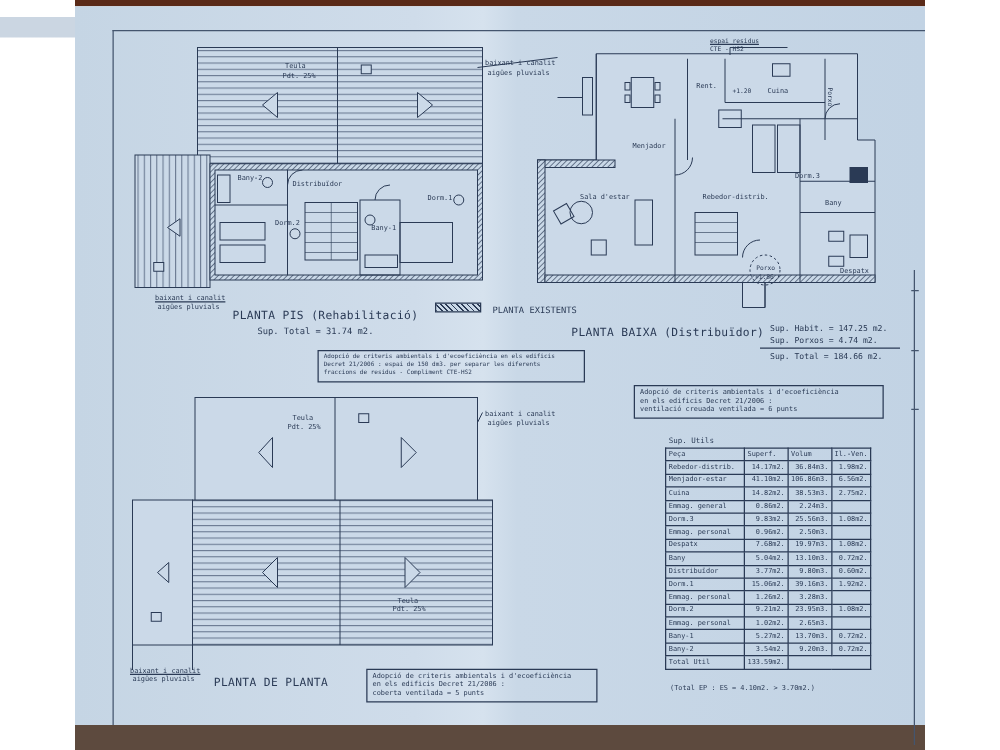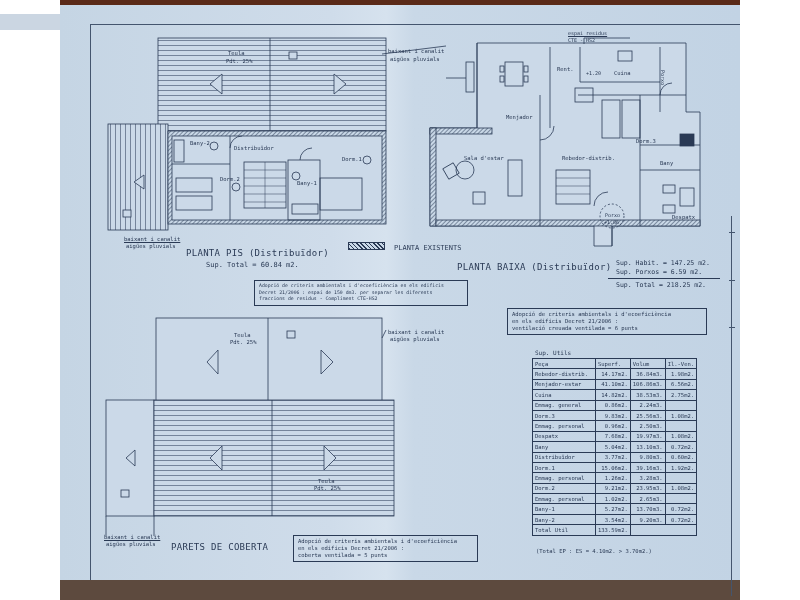--- a/index.html
+++ b/index.html
@@ -177,22 +177,22 @@
 <span class="lbl" style="left:226px;top:58px;font-size:5.5px">Pdt. 25%</span>
 <span class="lbl" style="left:388px;top:48px;font-size:5.5px">baixant i canalit</span>
 <span class="lbl" style="left:390px;top:56px;font-size:5.5px">aigües pluvials</span>
 <span class="lbl" style="left:124px;top:236px;font-size:5.5px;text-decoration:underline">baixant i canalit</span>
 <span class="lbl" style="left:126px;top:243px;font-size:5.5px">aigües pluvials</span>
 <span class="lbl" style="left:190px;top:140px;font-size:5.5px">Bany-2</span>
 <span class="lbl" style="left:234px;top:145px;font-size:5.5px">Distribuïdor</span>
 <span class="lbl" style="left:220px;top:176px;font-size:5.5px">Dorm.2</span>
 <span class="lbl" style="left:297px;top:180px;font-size:5.5px">Bany-1</span>
 <span class="lbl" style="left:342px;top:156px;font-size:5.5px">Dorm.1</span>
-<span class="ttl" style="left:186px;top:248px">PLANTA PIS (Distribuïdor)</span>
-<span class="lbl" style="left:206px;top:261px">Sup. Total = 60.84 m2.</span>
+<span class="ttl" style="left:186px;top:248px">PLANTA PIS (Rehabilitació)</span>
+<span class="lbl" style="left:206px;top:261px">Sup. Total = 31.74 m2.</span>
 <div class="legend-swatch"></div>
 <span class="lbl" style="left:394px;top:244px">PLANTA EXISTENTS</span>
 <div class="box" style="left:254px;top:280px;width:214px;font-size:4.8px;line-height:6.5px">
   <span class="boxline">Adopció de criteris ambientals i d'ecoeficiència en els edificis</span>
   <span class="boxline">Decret 21/2006 : espai de 150 dm3. per separar les diferents</span>
   <span class="boxline">fraccions de residus - Compliment CTE-HS2</span>
 </div>
 
 <span class="lbl" style="left:568px;top:30px;font-size:5px;text-decoration:underline">espai residus</span>
 <span class="lbl" style="left:568px;top:37px;font-size:5px">CTE - HS2</span>
@@ -203,23 +203,23 @@
 <span class="lbl" style="left:666px;top:70px;font-size:5px;transform:rotate(90deg);transform-origin:left top">Porxo</span>
 <span class="lbl" style="left:636px;top:138px;font-size:5.5px">Dorm.3</span>
 <span class="lbl" style="left:464px;top:155px;font-size:5.5px">Sala d'estar</span>
 <span class="lbl" style="left:562px;top:155px;font-size:5.5px">Rebedor-distrib.</span>
 <span class="lbl" style="left:660px;top:160px;font-size:5.5px">Bany</span>
 <span class="lbl" style="left:605px;top:212px;font-size:5px">Porxo</span>
 <span class="lbl" style="left:604px;top:219px;font-size:5px">+1.86</span>
 <span class="lbl" style="left:672px;top:214px;font-size:5.5px">Despatx</span>
 <span class="ttl" style="left:457px;top:262px">PLANTA BAIXA (Distribuïdor)</span>
 <span class="lbl" style="left:616px;top:259px;font-size:6.5px">Sup. Habit. = 147.25 m2.</span>
-<span class="lbl" style="left:616px;top:268px;font-size:6.5px">Sup. Porxos = 6.59 m2.</span>
+<span class="lbl" style="left:616px;top:268px;font-size:6.5px">Sup. Porxos = 4.74 m2.</span>
 <div style="position:absolute;left:608px;top:278px;width:112px;border-top:1px solid #2a3a55"></div>
-<span class="lbl" style="left:616px;top:281px;font-size:6.5px">Sup. Total = 218.25 m2.</span>
+<span class="lbl" style="left:616px;top:281px;font-size:6.5px">Sup. Total = 184.66 m2.</span>
 <div class="box" style="left:507px;top:308px;width:200px">
   <span class="boxline">Adopció de criteris ambientals i d'ecoeficiència</span>
   <span class="boxline">en els edificis Decret 21/2006 :</span>
   <span class="boxline">ventilació creuada ventilada = 6 punts</span>
 </div>
 
 <span class="lbl" style="left:535px;top:349px;font-size:6px">Sup. Utils</span>
 <table class="sup">
   <tbody>
       <tr>
@@ -328,18 +328,18 @@
 <span class="lbl" style="left:536px;top:548px;font-size:5.5px">(Total EP : ES = 4.10m2. &gt; 3.70m2.)</span>
 
 <span class="lbl" style="left:234px;top:332px;font-size:5.5px">Teula</span>
 <span class="lbl" style="left:230px;top:339px;font-size:5.5px">Pdt. 25%</span>
 <span class="lbl" style="left:388px;top:329px;font-size:5.5px">baixant i canalit</span>
 <span class="lbl" style="left:390px;top:336px;font-size:5.5px">aigües pluvials</span>
 <span class="lbl" style="left:318px;top:478px;font-size:5.5px">Teula</span>
 <span class="lbl" style="left:314px;top:485px;font-size:5.5px">Pdt. 25%</span>
 <span class="lbl" style="left:104px;top:534px;font-size:5.5px;text-decoration:underline">baixant i canalit</span>
 <span class="lbl" style="left:106px;top:541px;font-size:5.5px">aigües pluvials</span>
-<span class="ttl" style="left:171px;top:542px">PARETS DE COBERTA</span>
+<span class="ttl" style="left:171px;top:542px">PLANTA DE PLANTA</span>
 <div class="box" style="left:293px;top:535px;width:185px">
   <span class="boxline">Adopció de criteris ambientals i d'ecoeficiència</span>
   <span class="boxline">en els edificis Decret 21/2006 :</span>
   <span class="boxline">coberta ventilada = 5 punts</span>
 </div>
 
 </body></html>

